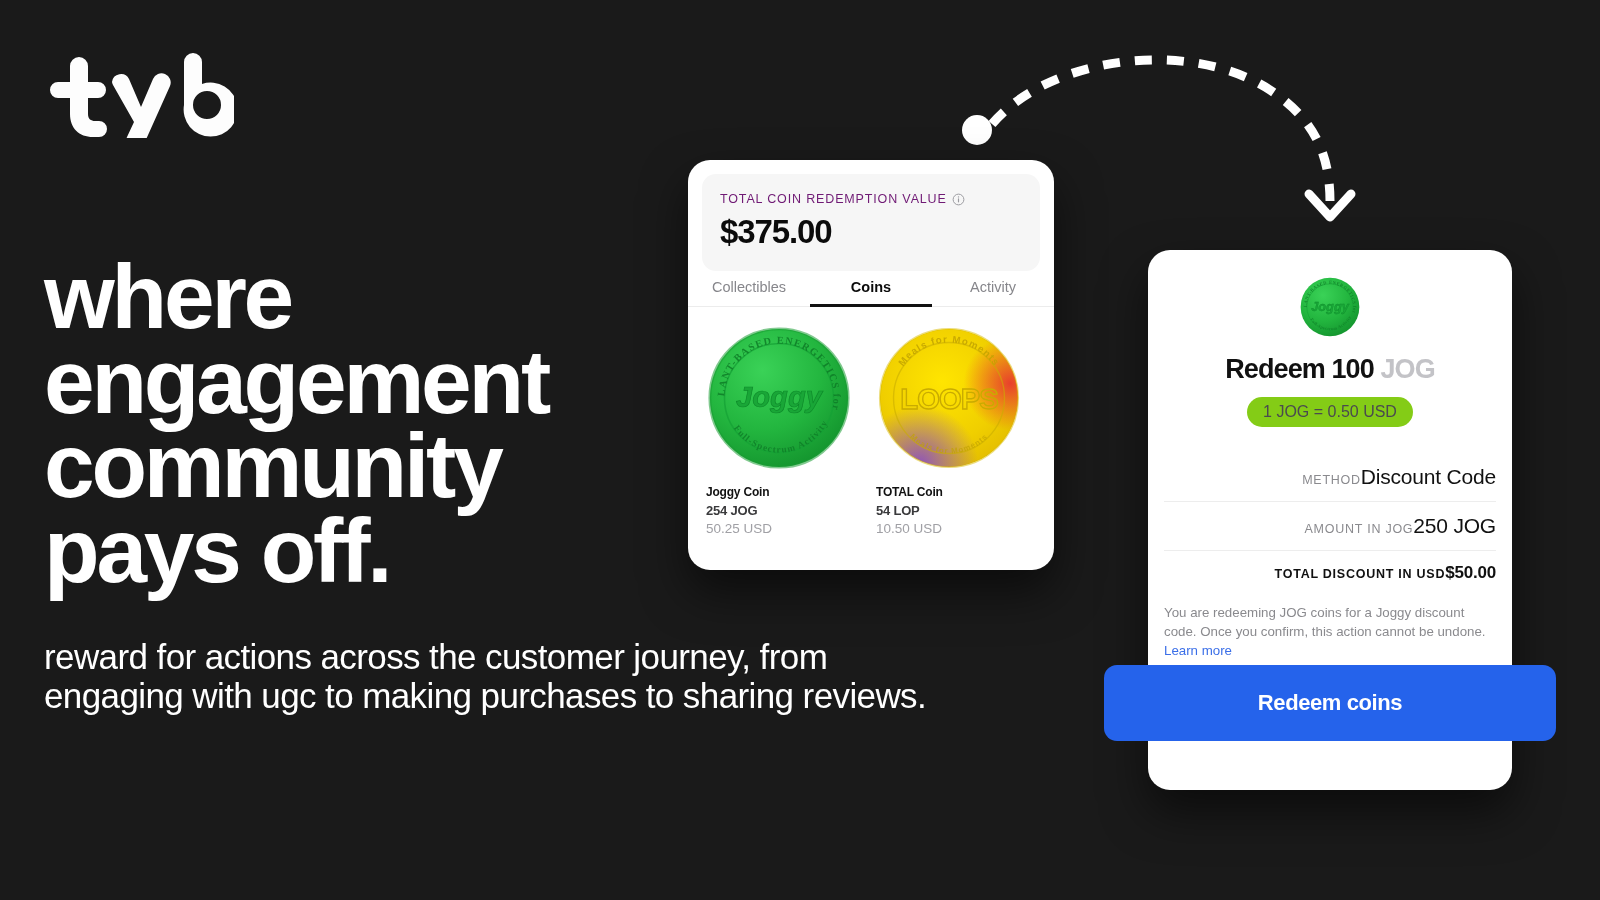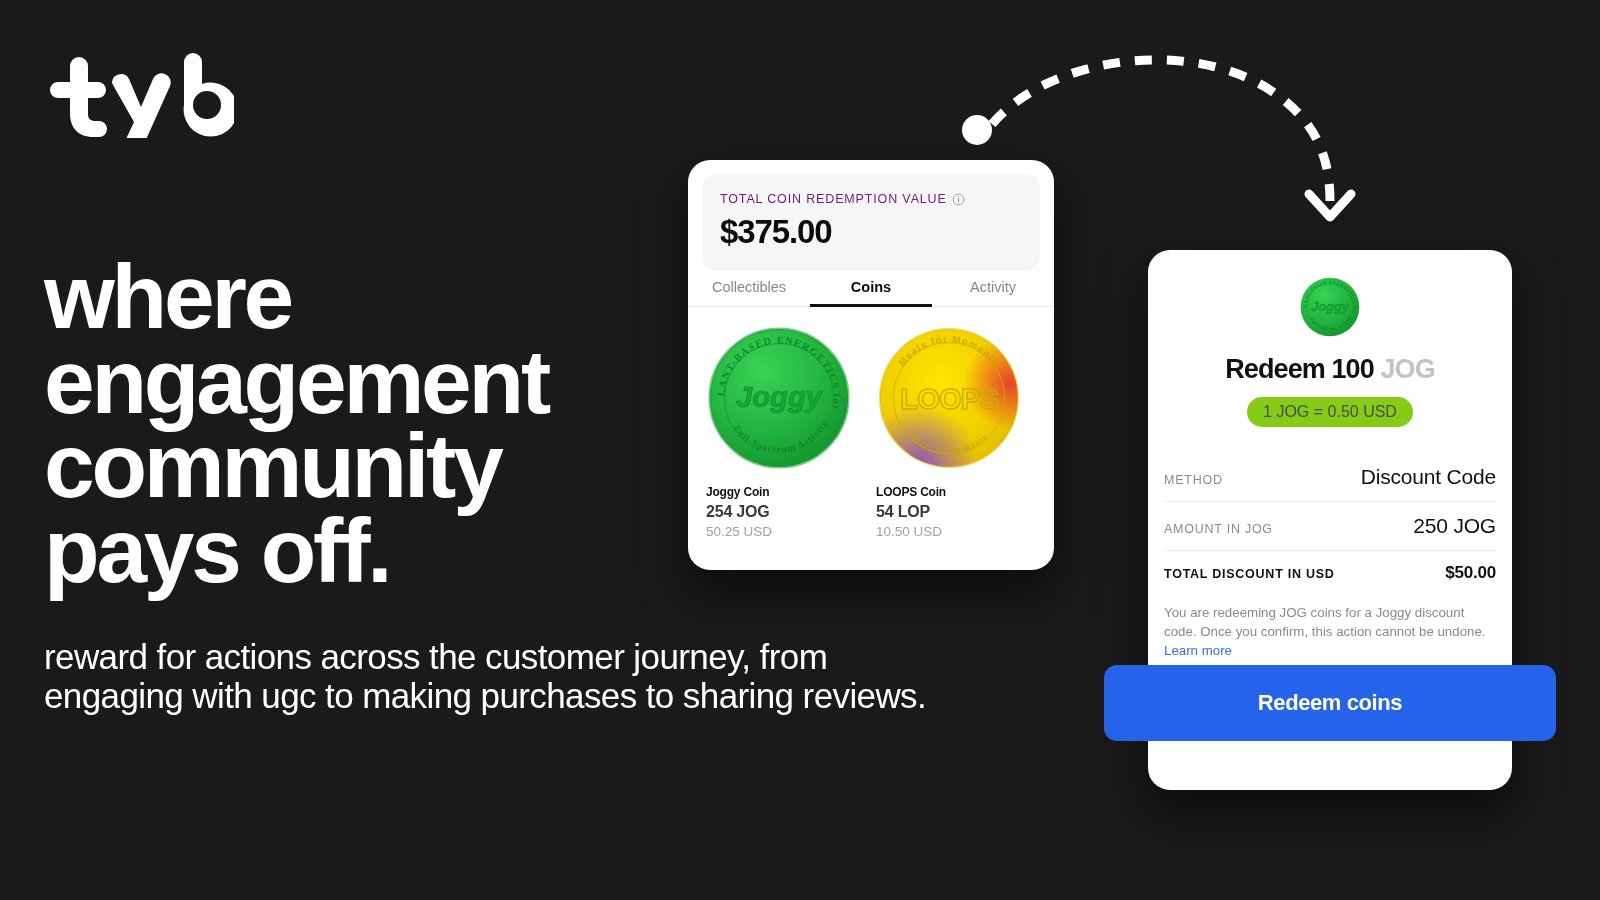--- a/index.html
+++ b/index.html
@@ -83,21 +83,21 @@
   .coin-grid {
     display: flex; padding: 18px 18px 0 18px; gap: 18px;
   }
   .coin-cell { width: 152px; }
   .coin-img { width: 146px; height: 146px; position: relative; }
   .coin-name {
     font-size: 12px; font-weight: 700; color: #111; margin-top: 14px;
     letter-spacing: -0.2px;
   }
   .coin-amt {
-    font-size: 16px; font-weight: 700; color: #3a3a3c; margin-top: 4px;
+    font-size: 13px; font-weight: 700; color: #3a3a3c; margin-top: 4px;
     letter-spacing: -0.2px;
   }
   .coin-usd {
     font-size: 13.5px; color: #a0a0a5; margin-top: 3px;
   }
 
   
   .card-redeem {
     position: absolute; left: 1148px; top: 250px;
     width: 364px; height: 540px;
@@ -114,21 +114,21 @@
     color: #111; margin-top: 16px; letter-spacing: -0.9px;
   }
   .redeem-title .unit { color: #c3c3c7; }
   .rate-pill {
     margin: 12px auto 8px auto; width: fit-content;
     background: #84cc16; border-radius: 20px;
     padding: 6px 16px; font-size: 16px; color: #4a4a4f; font-weight: 500;
   }
   .rows { margin: 26px 16px 0 16px; }
   .row {
-    display: flex; justify-content: space-between; align-items: baseline;
+    display: flex; justify-content: flex-end; align-items: baseline;
     padding: 12px 0; border-bottom: 1px solid #ededed;
   }
   .row:last-child { border-bottom: none; }
   .row-k { font-size: 12.5px; letter-spacing: 0.75px; color: #8a8a8e; font-weight: 500; }
   .row-v { font-size: 21px; color: #111; letter-spacing: -0.2px; }
   .row.total .row-k { color: #111; font-weight: 700; }
   .row.total .row-v { font-weight: 700; font-size: 17px; }
   .disclaimer {
     margin: 8px 16px 0 16px;
     font-size: 13.3px; line-height: 1.44; color: #8a8a8e;
@@ -264,21 +264,21 @@
             <circle cx="75" cy="75" r="57" fill="none" stroke="#c9ad00" stroke-width="1.4" opacity="0.6"></circle>
             <text font-size="10" font-weight="700" fill="#c2a300" opacity="0.85" letter-spacing="1.2" font-family="Liberation Sans, sans-serif">
               <textPath href="#larc" startOffset="25%" text-anchor="middle">Meals for Moments</textPath>
             </text>
             <text font-size="8" font-weight="700" fill="#c2a300" opacity="0.7" letter-spacing="1" font-family="Liberation Sans, sans-serif">
               <textPath href="#larc2" startOffset="25%" text-anchor="middle">Meals for Moments</textPath>
             </text>
             <text x="75" y="86" text-anchor="middle" font-size="30" font-weight="700" fill="none" stroke="#c9ab00" stroke-width="1.4" font-family="Liberation Sans, sans-serif" letter-spacing="-1">LOOPS</text>
           </svg>
         </div>
-        <div class="coin-name">LOOPS Coin</div>
+        <div class="coin-name">TOTAL Coin</div>
         <div class="coin-amt">54 LOP</div>
         <div class="coin-usd">10.50 USD</div>
       </div>
 
     </div>
   </div>
 
   <div class="card-redeem">
 
     <div class="redeem-coin">

